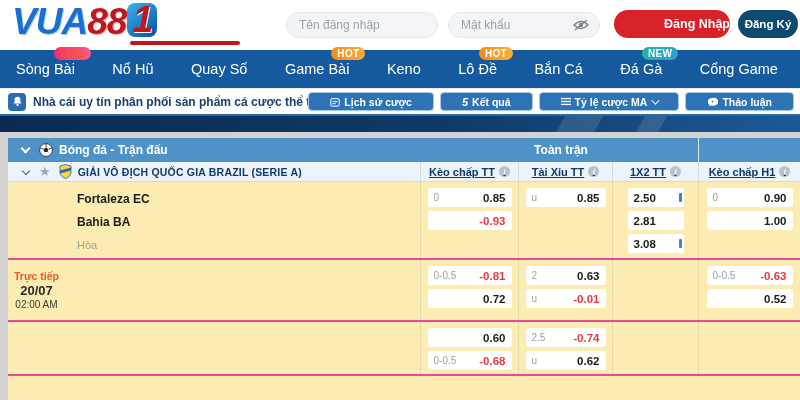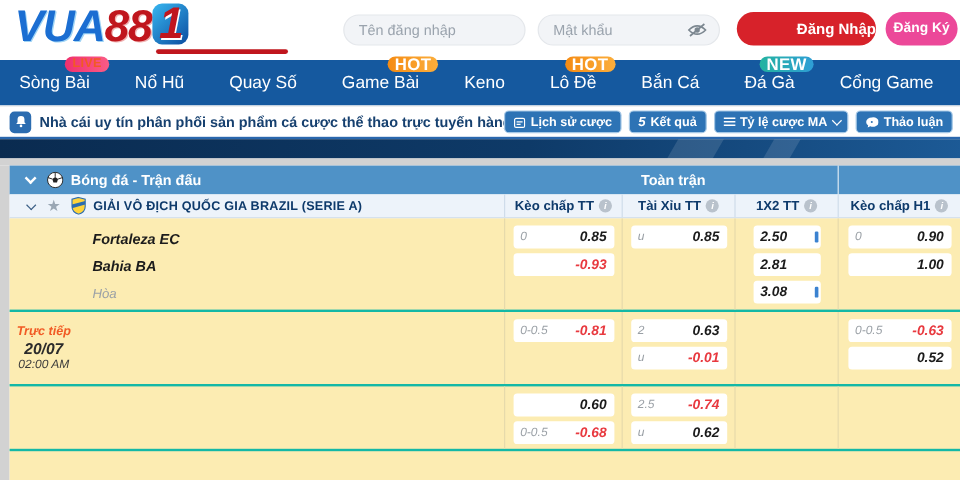--- a/index.html
+++ b/index.html
@@ -17,41 +17,41 @@
               text-shadow:1px 1px 0 #fff; transform:translateY(-2px); }
   .logo .underline { position:absolute; left:118px; top:40px; width:110px; height:4px; background:#c0161d; border-radius:2px; }
   .login-input { position:absolute; top:12px; height:26px; border-radius:14px; background:#f2f4f7; border:1px solid #e4e7eb;
                  font-size:12px; color:#333; padding:0 12px; outline:none; }
   .login-input::placeholder { color:#9aa3ad; }
   #user-input { left:286px; width:152px; }
   #pass-input { left:448px; width:152px; padding-right:30px; }
   .eye { position:absolute; left:573px; top:19px; width:16px; height:12px; }
   .hbtn { position:absolute; top:10px; height:28px; border:none; border-radius:15px; color:#fff; font-weight:bold; font-size:12.5px; cursor:pointer; }
   #btn-login { left:614px; width:116px; background:#d7222a;text-align:right; }
-  #btn-register { left:738px; width:60px; background:#ec4899; font-size:11.5px; }
+  #btn-register { left:738px; width:60px; background:#0c4a6e; font-size:11.5px; }
 
   
   #navbar { position:absolute; top:50px; left:0; width:800px; height:38px; background:#15599f;
             display:flex; align-items:center; justify-content:space-between; padding:0 22px 0 16px; }
   .nav-item { position:relative; color:#fff; font-size:14.5px; cursor:pointer; white-space:nowrap; }
   .badge { position:absolute; top:-14px; right:-16px; height:13px; line-height:13px; padding:0 6px; border-radius:7px;
-           font-size:14px; font-weight:bold; color:#fff; letter-spacing:.3px; }
+           font-size:10px; font-weight:bold; color:#fff; letter-spacing:.3px; }
   .badge.live { background:linear-gradient(90deg,#ef2f6e,#fb5c86); }
   .badge.hot  { background:linear-gradient(90deg,#f58b13,#fbae3c); }
   .badge.new  { background:linear-gradient(90deg,#23b3a0,#2f9ed6); }
 
   
   #announce { position:absolute; top:88px; left:0; width:800px; height:28px; background:#fff;
               border-top:1px solid #ececec; border-bottom:2px solid #2a67ad; display:flex; align-items:center; }
   .bell-box { width:18px; height:18px; border-radius:4px; background:#2b6cb0; margin:0 7px 0 8px;
               display:flex; align-items:center; justify-content:center; flex:none; }
   #announce .msg { font-size:12px; font-weight:bold; color:#16406f; flex:1; white-space:nowrap; overflow:hidden; }
   .ann-btns { display:flex; gap:6px; margin-right:6px; }
   .ann-btn { height:19px; border-radius:4px; background:#2d73b5; border:1.5px solid #a6c8e6; color:#fff; font-size:10.5px;
-             font-weight:bold; display:flex; align-items:center; gap:4px; padding:0 7px; cursor:pointer; white-space:nowrap; }
+             font-weight:bold; display:flex; align-items:center; gap:4px; padding:0 21px; cursor:pointer; white-space:nowrap; }
   .chev { width:6px; height:6px; border-right:1.5px solid #fff; border-bottom:1.5px solid #fff; transform:rotate(45deg) translateY(-2px); }
 
   
   #band { position:absolute; top:116px; left:0; width:800px; height:16px;
           background:linear-gradient(100deg,#0a2b50 0%,#0e3a68 55%,#1c5a96 100%); overflow:hidden; }
   #band .streak { position:absolute; top:-4px; width:38px; height:26px; background:rgba(255,255,255,.12); transform:skewX(-30deg); }
   #grayline { position:absolute; top:132px; left:0; width:800px; height:6px; background:#d2d2d2; }
   #rail { position:absolute; top:138px; left:0; width:8px; height:262px; background:#d2d2d2; }
 
   
@@ -65,28 +65,28 @@
 
   
   #leaguebar { position:absolute; top:162px; left:8px; width:792px; height:20px; background:#edf3fa;
                border-bottom:1px solid #cfdcea; display:flex; align-items:stretch; color:#0e3a6b; }
   .lg-left { width:412px; display:flex; align-items:center; }
   .lg-left .chev3 { width:6px; height:6px; border-right:1.7px solid #3c5f86; border-bottom:1.7px solid #3c5f86;
                     transform:rotate(45deg); margin:-2px 10px 0 15px; }
   .lg-left .star { color:#9aa7b4; font-size:13px; margin-right:8px; }
   .lg-left .lname { font-size:10.5px; font-weight:bold; letter-spacing:.2px; }
   .colhead { display:flex; align-items:center; justify-content:center; gap:4px; font-size:11px; font-weight:bold;
-             border-left:1px solid #cfdcea; }
+             border-left:1px solid #cfdcea;text-decoration:underline; }
   .ch-hcp { width:98px; } .ch-ou { width:94px; } .ch-x12 { width:86px; } .ch-h1 { width:102px; }
   .info-dot { width:11px; height:11px; border-radius:50%; background:#b9c2cc; color:#fff; font-size:8px; font-weight:bold;
               display:inline-flex; align-items:center; justify-content:center; font-style:italic; }
 
   
   #bodytbl { position:absolute; top:182px; left:8px; width:792px; height:218px; background:#fcecb2; }
-  .group { display:flex; border-bottom:2px solid #14b8a6;font-style:italic; }
+  .group { display:flex; border-bottom:2px solid #ec4899; }
   .g1 { height:78px; } .g2 { height:62px; } .g3 { height:54px; }
   .col { height:100%; padding-top:6px; }
   .col-date { width:57px; display:flex; flex-direction:column; align-items:center; justify-content:center; padding-top:0; }
   .col-teams { width:355px; padding-left:12px; }
   .col-hcp { width:98px; border-left:1px solid #e6daab; }
   .col-ou { width:94px; border-left:1px solid #e6daab; }
   .col-x12 { width:86px; border-left:1px solid #e6daab; }
   .col-h1 { width:102px; border-left:1px solid #e6daab; }
   .team { font-size:12px; font-weight:bold; color:#1c1c1c; line-height:23px; }
   .draw { font-size:11px; color:#9aa0a6; line-height:22px; }
@@ -291,20 +291,24 @@
         <div class="live">Trực tiếp</div>
         <div class="mdate">20/07</div>
         <div class="mtime">02:00 AM</div>
       </div>
       <div class="col col-teams"></div>
       <div class="col col-hcp">
         <div class="cell">
             <span class="lab">0-0.5</span>
             <span class="val neg">-0.81</span>
           </div>
+        <div class="cell">
+            <span class="lab"></span>
+            <span class="val">0.72</span>
+          </div>
       </div>
       <div class="col col-ou">
         <div class="cell">
             <span class="lab">2</span>
             <span class="val">0.63</span>
           </div>
         <div class="cell">
             <span class="lab">u</span>
             <span class="val neg">-0.01</span>
           </div>

